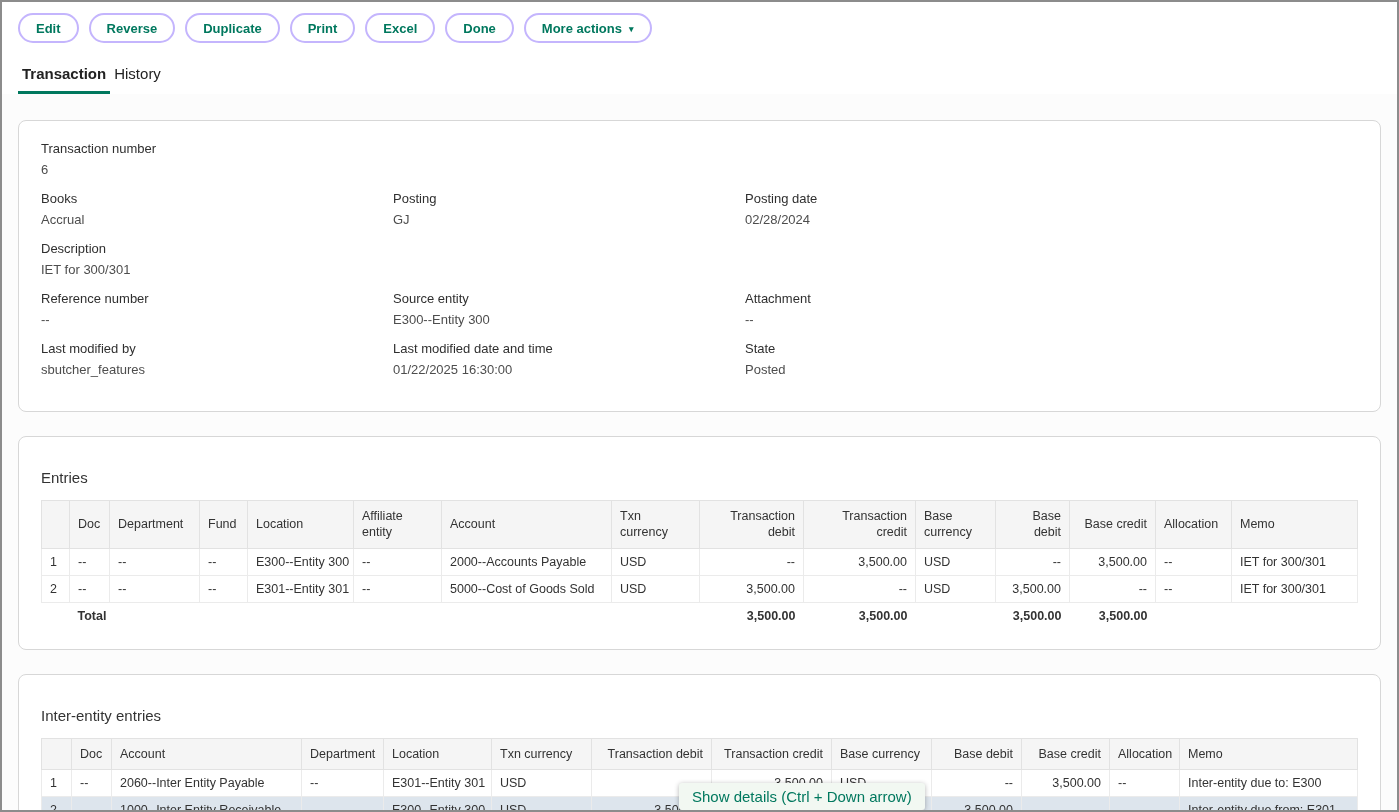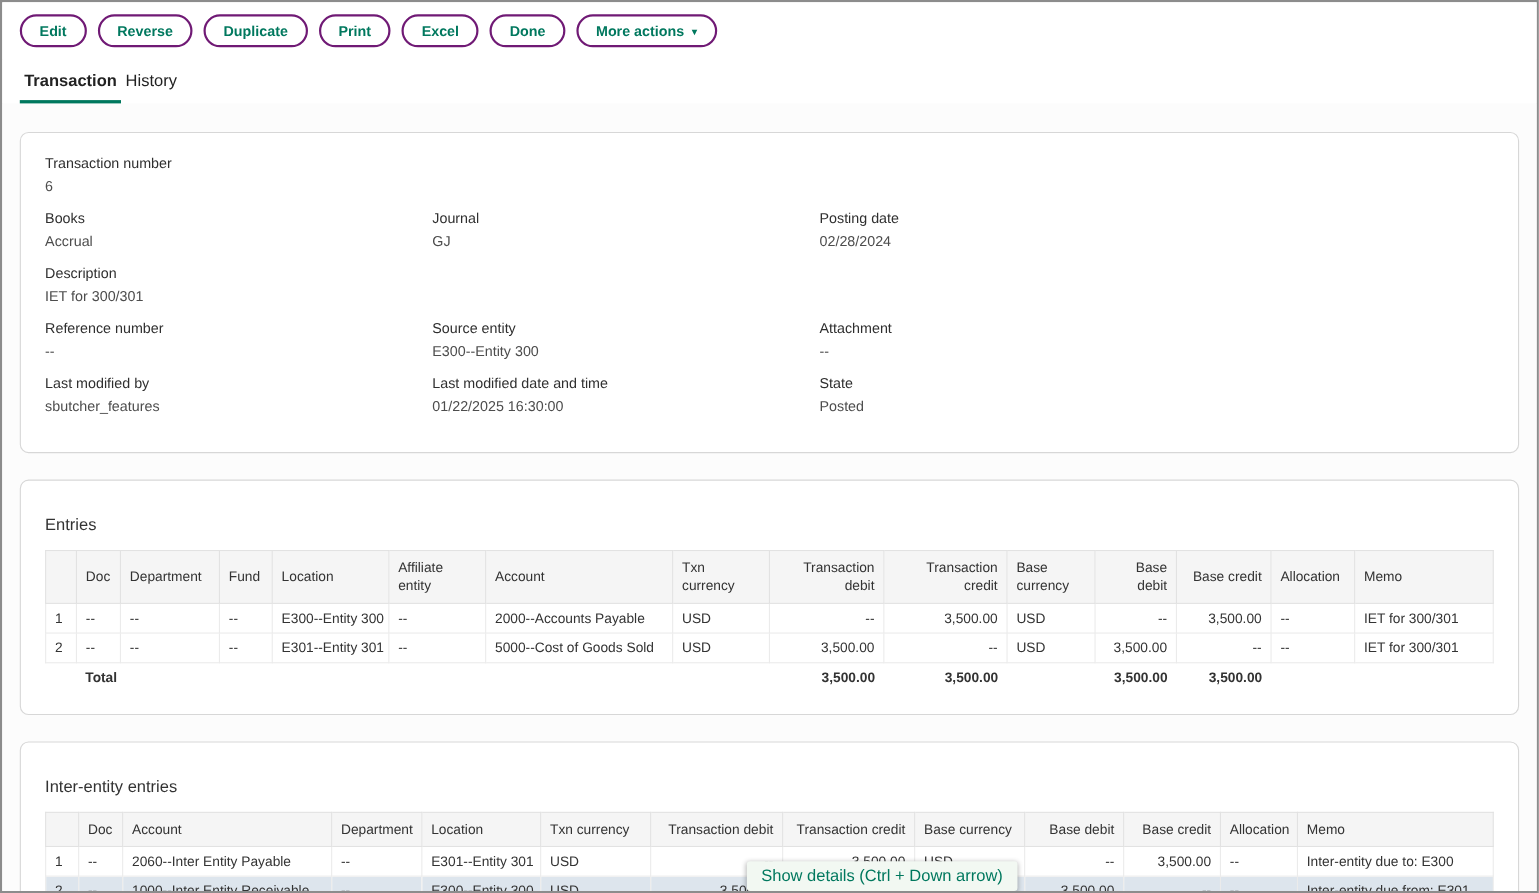--- a/index.html
+++ b/index.html
@@ -29,21 +29,21 @@
   .page-title {
     font-size: 20px;
     font-weight: bold;
     color: #222222;
     margin: 0;
   }
   .topbar-actions { display: flex; align-items: center; gap: 10px; }
   .pill-btn {
     background: #ffffff;
     color: #00785e;
-    border: 2px solid #701a75;
+    border: 2px solid #c4b5fd;
     border-radius: 16px;
     height: 30px;
     padding: 0 16px;
     font-size: 13px;
     font-weight: 600;
     font-family: "Liberation Sans", sans-serif;
     cursor: pointer;
     display: inline-flex;
     align-items: center;
     gap: 7px;
@@ -198,21 +198,21 @@
               <div class="detail-label">Transaction number</div>
               <div class="detail-value">6</div>
             </div>
           </div>
           <div class="detail-row">
             <div class="detail-field">
               <div class="detail-label">Books</div>
               <div class="detail-value">Accrual</div>
             </div>
             <div class="detail-field">
-              <div class="detail-label">Journal</div>
+              <div class="detail-label">Posting</div>
               <div class="detail-value">GJ</div>
             </div>
             <div class="detail-field">
               <div class="detail-label">Posting date</div>
               <div class="detail-value">02/28/2024</div>
             </div>
           </div>
           <div class="detail-row">
             <div class="detail-field">
               <div class="detail-label">Description</div>

